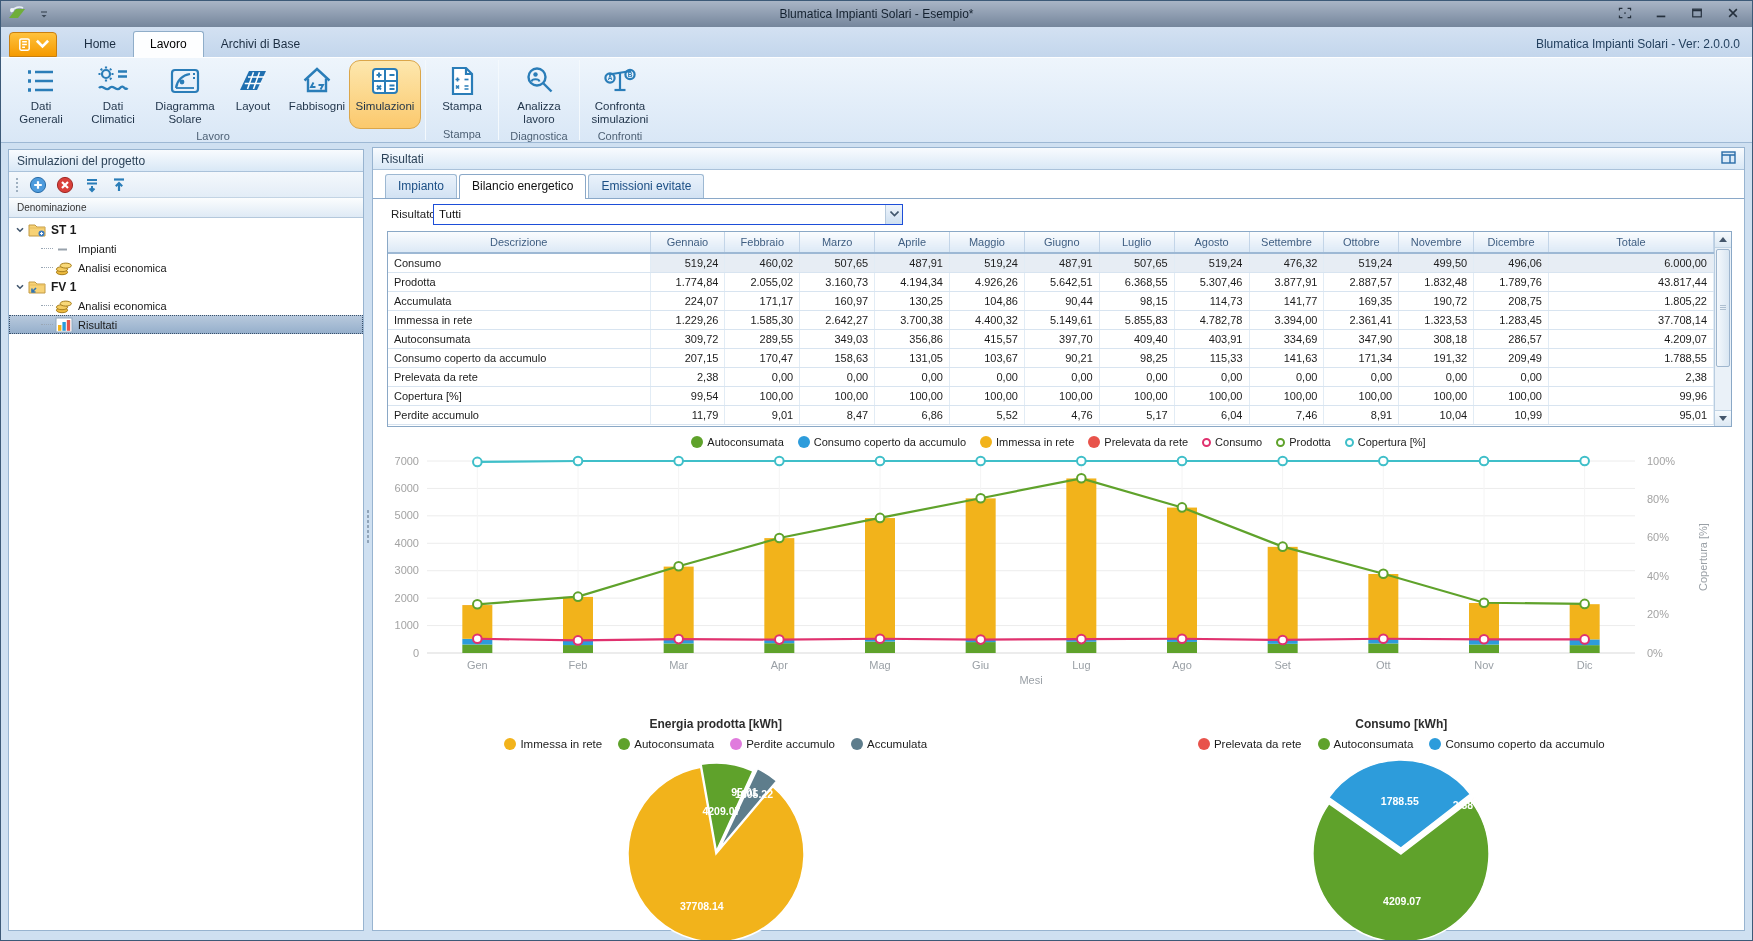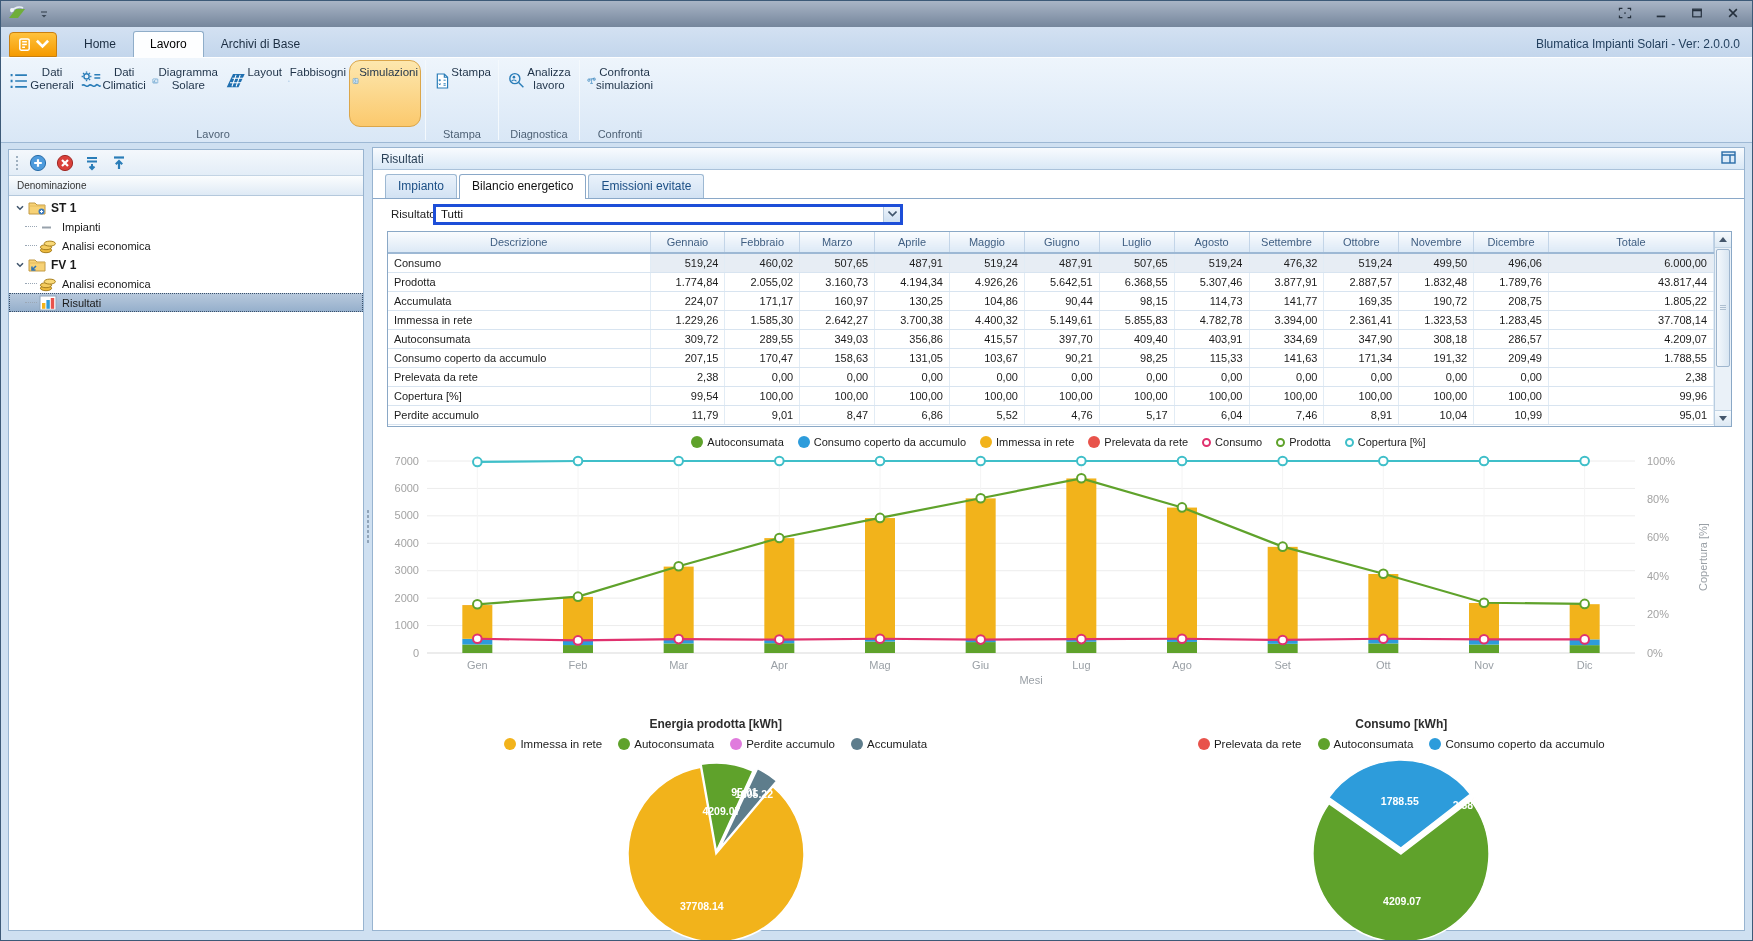--- a/index.html
+++ b/index.html
@@ -25,21 +25,21 @@
   .app-button svg { width:15px; height:15px; }
   .rtab { padding:5px 16px 6px 16px; font-size:12px; color:#1c2e42; border:1px solid transparent; border-bottom:none; }
   .rtab.active { background:#fdfeff; border-color:#8fadc9; border-radius:3px 3px 0 0; color:#000; }
   .version { position:absolute; right:12px; bottom:6px; font-size:12px; color:#23405e; }
   .ribbon-body { position:absolute; left:0; top:56px; right:0; height:86px;
     background:linear-gradient(#eef5fc,#d9e7f6); border-top:1px solid #fdfeff; border-bottom:1px solid #9db8d4; display:flex; }
   .ribbon-group { display:flex; flex-direction:column; padding:2px 4px 0 4px; }
   .rg-buttons { display:flex; flex:1; align-items:stretch; }
   .rg-label { text-align:center; font-size:11px; color:#4e6175; padding:1px 0 2px 0; }
   .rg-sep { width:1px; background:#b5c8dc; border-right:1px solid #f4f9fd; margin:2px 0; }
-  .rbtn { width:64px; padding:3px 2px 2px 2px; display:flex; flex-direction:row; 
+  .rbtn { width:64px; padding:3px 2px 2px 2px; display:flex; flex-direction:column; align-items:center;
     border:1px solid transparent; border-radius:3px; }
   .rbtn.wide { width:72px; }
   .rbtn.active { background:linear-gradient(#fde7ae,#fbc96d); border-color:#dba64a;border-radius:11px; }
   .rbtn .ricon { width:34px; height:34px; }
   .rbtn .ricon svg { width:100%; height:100%; }
   .rbtn .rlabel { font-size:11.5px; color:#1e3248; text-align:center; line-height:1.15; margin-top:2px; }
 
   
   .workspace { position:absolute; left:0; top:142px; right:0; bottom:0; }
   .panel-caption { height:22px; background:linear-gradient(#f8fbfe,#d9e8f6); border-bottom:1px solid #aac2da;
@@ -50,21 +50,21 @@
     display:flex; align-items:center; gap:9px; padding:0 6px; }
   .lp-grip { width:5px; height:16px; background-image:radial-gradient(circle, #9fb0c0 1px, transparent 1.3px);
     background-size:4px 4px; }
   .tbtn { width:18px; height:18px; }
   .tbtn svg { width:18px; height:18px; }
   .tree-header { height:20px; background:linear-gradient(#fbfdfe,#dfeaf5); border-bottom:1px solid #b4c8dc;
     font-size:10px; color:#333; display:flex; align-items:center; padding:0 8px; }
   .tree { padding-top:2px; }
   .trow { height:19px; display:flex; align-items:center; font-size:11px; color:#1a1a1a; position:relative; }
   .trow .chev { width:10px; height:10px; margin:0 3px 0 6px; }
-  .trow.child { padding-left:16px; }
+  .trow.child { padding-left:32px; }
   .trow.child::before { content:""; width:12px; border-top:1px dotted #9aa7b5; margin-right:2px; }
   .ticon { width:18px; height:16px; margin-right:5px; flex:0 0 auto; }
   .ticon svg { width:18px; height:16px; }
   .trow.root .tlabel { font-weight:bold; font-size:12px; }
   .trow.sel { background:linear-gradient(#b9cadd,#94aecb); outline:1px dotted #39506b; outline-offset:-1px; }
 
   .vsplit { position:absolute; left:363px; top:6px; width:8px; bottom:9px; }
   .vsplit .grip { position:absolute; left:2px; top:46%; width:4px; height:34px;
     background-image:radial-gradient(circle, #8fa3b8 1.1px, transparent 1.4px); background-size:4px 5px; }
 
@@ -74,21 +74,21 @@
   .pin-icon svg { width:15px; height:13px; }
 
   .tabs { display:flex; align-items:flex-end; height:25px; padding-left:12px; border-bottom:1px solid #8aa8c8; margin-top:4px; }
   .dtab { font-size:12px; color:#1c4f85; padding:4px 12px 5px 12px;
     background:linear-gradient(#eaf2fb,#d2e2f3); border:1px solid #9db8d2; border-bottom:none;
     border-radius:3px 3px 0 0; margin-right:2px; }
   .dtab.active { background:#fff; color:#111; position:relative; top:1px; padding-bottom:6px; border-color:#8aa8c8; }
 
   .filter-row { height:30px; display:flex; align-items:center; padding-left:18px; }
   .flabel { font-size:11.5px; color:#222; width:42px; }
-  .combo { width:470px; height:21px; border:3px solid #1d4ed8; background:#fff; display:flex;
+  .combo { width:470px; height:21px; border:1px solid #1d4ed8; background:#fff; display:flex;
     align-items:center; font-size:11.5px; color:#111; padding-left:5px; justify-content:space-between; }
   .combo-btn { width:17px; height:100%; background:linear-gradient(#eef4fb,#cfe0f1); border-left:1px solid #b6c9dc;
     display:flex; align-items:center; justify-content:center; }
   .combo-btn svg { width:9px; height:6px; }
 
   
   .tablewrap { position:relative; margin:2px 12px 0 14px; border:1px solid #8aa8c6; height:196px; background:#fff; }
   table { border-collapse:collapse; table-layout:fixed; width:calc(100% - 17px); font-size:11px; }
   th { height:21px; background:linear-gradient(#fafcfe,#dce9f6); color:#3f5e82; font-weight:normal;
        border-right:1px solid #c3d5e8; border-bottom:2px solid #9db8d4; text-align:center; overflow:hidden; }
@@ -132,20 +132,21 @@
           <path d="M4 7 C7 2 13 1 16 3" fill="none" stroke="#e8eef4" stroke-width="1.6"></path>
           <circle cx="5" cy="5" r="2" fill="#f0f4f8"></circle>
         </svg>
     </div>
     <div class="qat-caret">
       <svg viewBox="0 0 14 14">
           <path d="M4 5h6" stroke="#2a3644" stroke-width="1.2"></path>
           <path d="M4.5 8l2.5 2.5L9.5 8z" fill="#2a3644"></path>
         </svg>
     </div>
+    <div class="tb-title">Blumatica Impianti Solari - Esempio*</div>
     <div class="win-buttons">
       <div class="win-btn">
           <svg viewBox="0 0 16 14" fill="none" stroke="#25303d" stroke-width="1.4">
             <path d="M1.5 4V1.5H5M11 1.5h3.5V4M14.5 10v2.5H11M5 12.5H1.5V10"></path>
             <circle cx="8" cy="7" r="1" fill="#25303d" stroke="none"></circle>
           </svg>
         </div>
       <div class="win-btn">
           <svg viewBox="0 0 16 14" stroke="#25303d" stroke-width="2">
             <path d="M3 11h10"></path>
@@ -308,20 +309,21 @@
             <div class="rlabel">Confronta simulazioni</div>
           </div>
         </div>
         <div class="rg-label">Confronti</div>
       </div>
     </div>
 
   <div class="workspace">
 
     <div class="left-panel">
+      <div class="panel-caption">Simulazioni del progetto</div>
       <div class="lp-toolbar" id="lpToolbar">
           <div class="lp-grip"></div>
           <div class="tbtn"><svg viewBox="0 0 18 18">
               <circle cx="9" cy="9" r="7.6" fill="#4D9BDD" stroke="#2a6da8"></circle>
               <path d="M9 5.2v7.6M5.2 9h7.6" stroke="#fff" stroke-width="2.2"></path>
             </svg></div>
           <div class="tbtn"><svg viewBox="0 0 18 18">
               <circle cx="9" cy="9" r="7.6" fill="#D9403A" stroke="#a02a26"></circle>
               <path d="M6 6l6 6M12 6l-6 6" stroke="#fff" stroke-width="2.2"></path>
             </svg></div>

